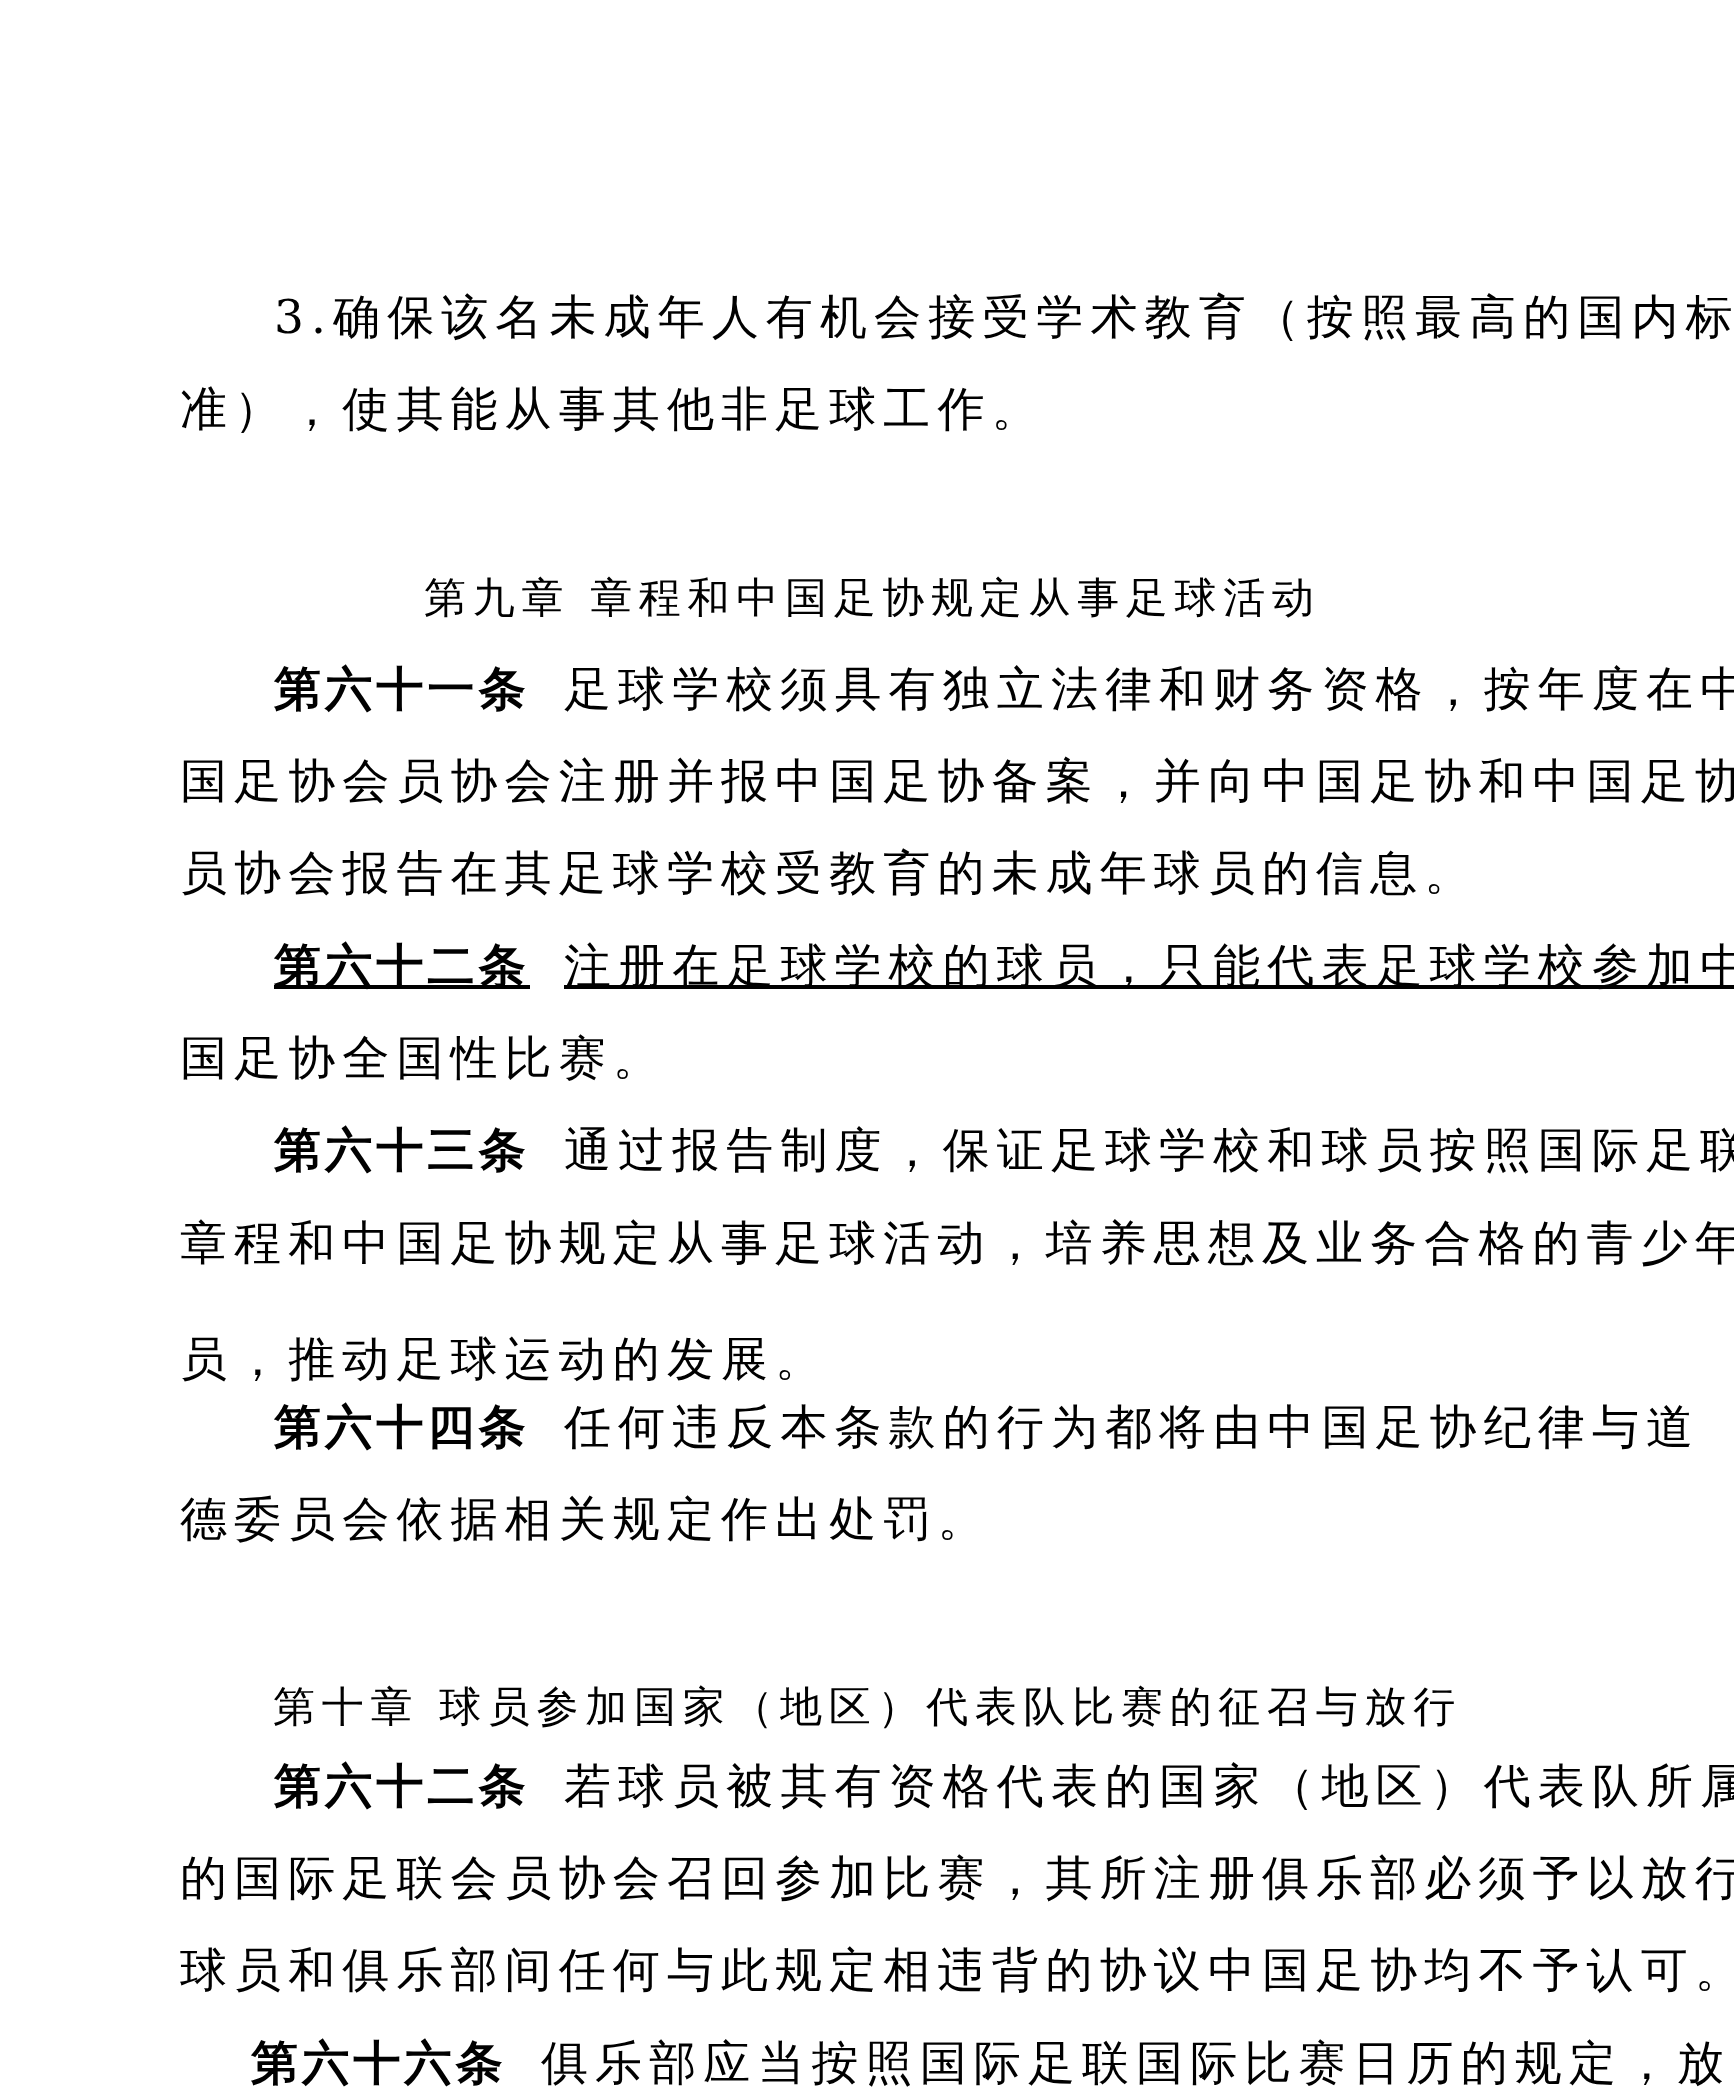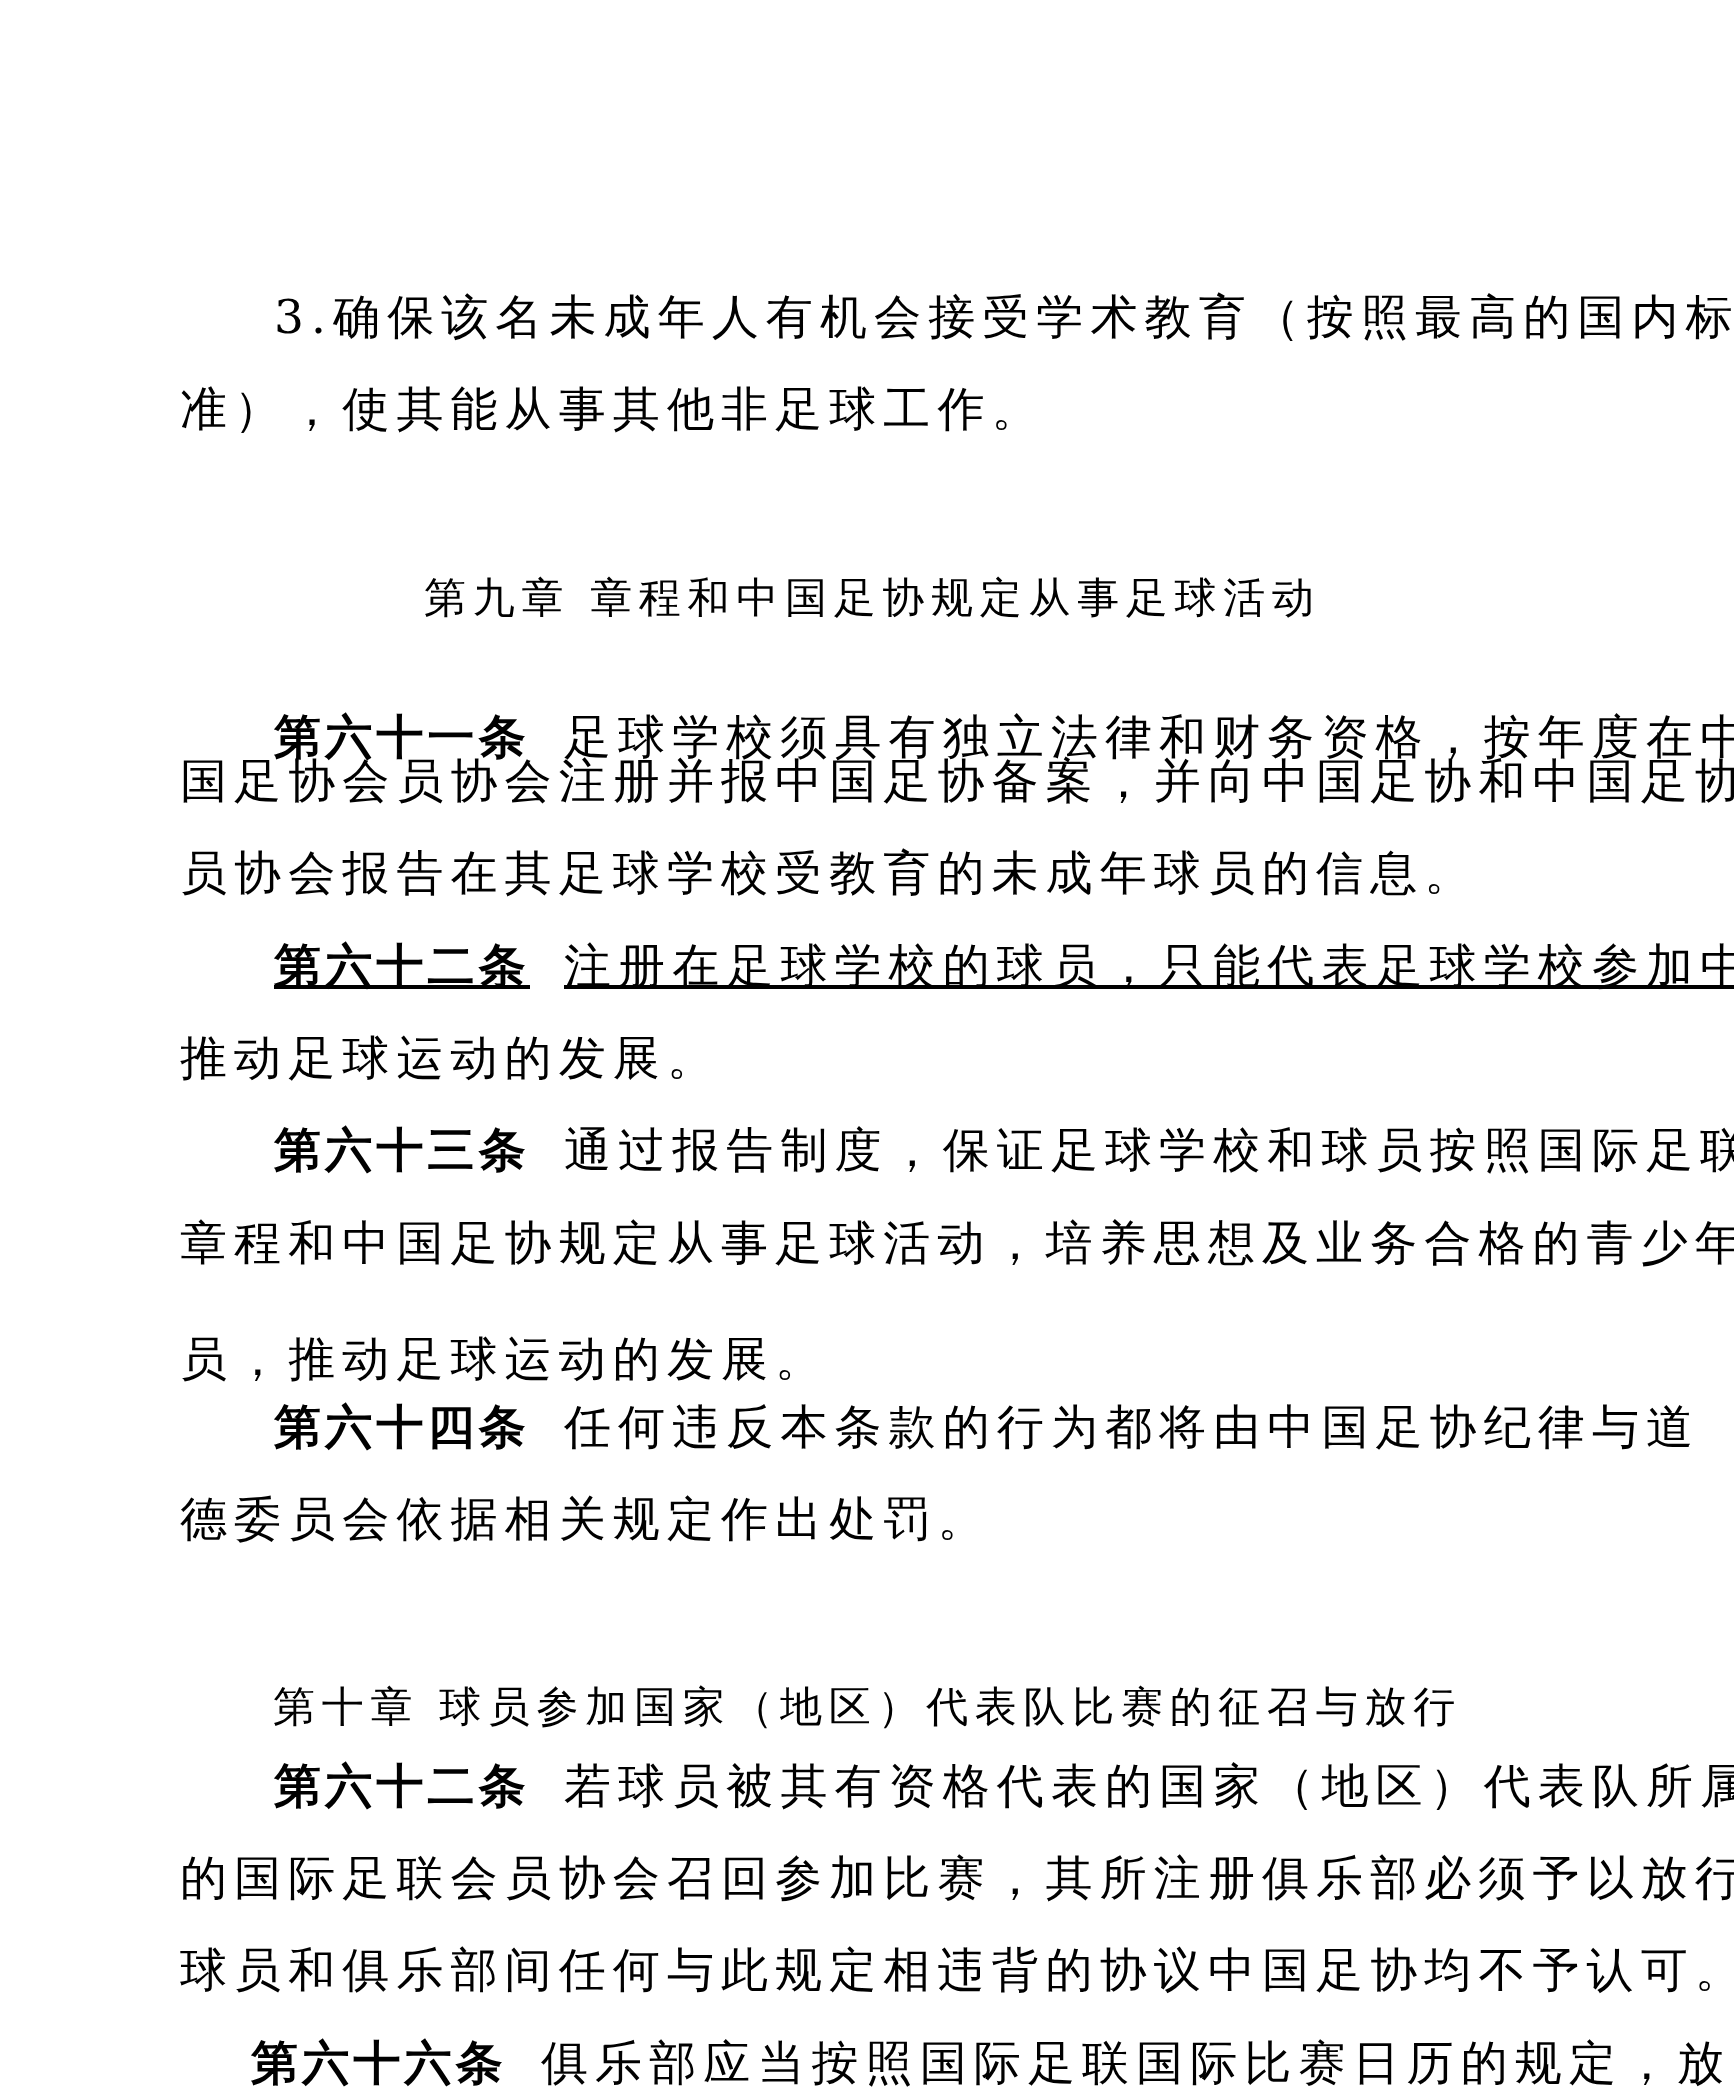--- a/index.html
+++ b/index.html
@@ -12,30 +12,30 @@
   .bold { font-family: "DejaVu Sans", "Liberation Sans", sans-serif; font-weight:bold; letter-spacing:4.2px; margin-right:34px; }
 </style>
 </head>
 <body>
 
 <div class="line indent" style="top:293px;">3.确保该名未成年人有机会接受学术教育（按照最高的国内标</div>
 <div class="line" style="top:385px;">准），使其能从事其他非足球工作。</div>
 
 <div class="heading" style="left:424px; top:577px;">第九章  章程和中国足协规定从事足球活动</div>
 
-<div class="line indent" style="top:665px;margin-top:48px;">
+<div class="line indent" style="top:665px;">
   <span class="bold">第六十一条</span><span>足球学校须具有独立法律和财务资格，按年度在中</span>
 </div>
 <div class="line" style="top:757px;">国足协会员协会注册并报中国足协备案，并向中国足协和中国足协会</div>
 <div class="line" style="top:849px;">员协会报告在其足球学校受教育的未成年球员的信息。</div>
 
 <div class="line indent" style="top:942px;text-decoration:underline;">
   <span class="bold">第六十二条</span><span>注册在足球学校的球员，只能代表足球学校参加中</span>
 </div>
-<div class="line" style="top:1034px;">推动足球运动的发展。</div>
+<div class="line" style="top:1034px;">国足协全国性比赛。</div>
 
 <div class="line indent" style="top:1126px;">
   <span class="bold">第六十三条</span><span>通过报告制度，保证足球学校和球员按照国际足联</span>
 </div>
 <div class="line" style="top:1219px;">章程和中国足协规定从事足球活动，培养思想及业务合格的青少年球</div>
 <div class="line" style="top:1311px;margin-top:24px;">员，推动足球运动的发展。</div>
 
 <div class="line indent" style="top:1403px;">
   <span class="bold">第六十四条</span><span>任何违反本条款的行为都将由中国足协纪律与道</span>
 </div>

